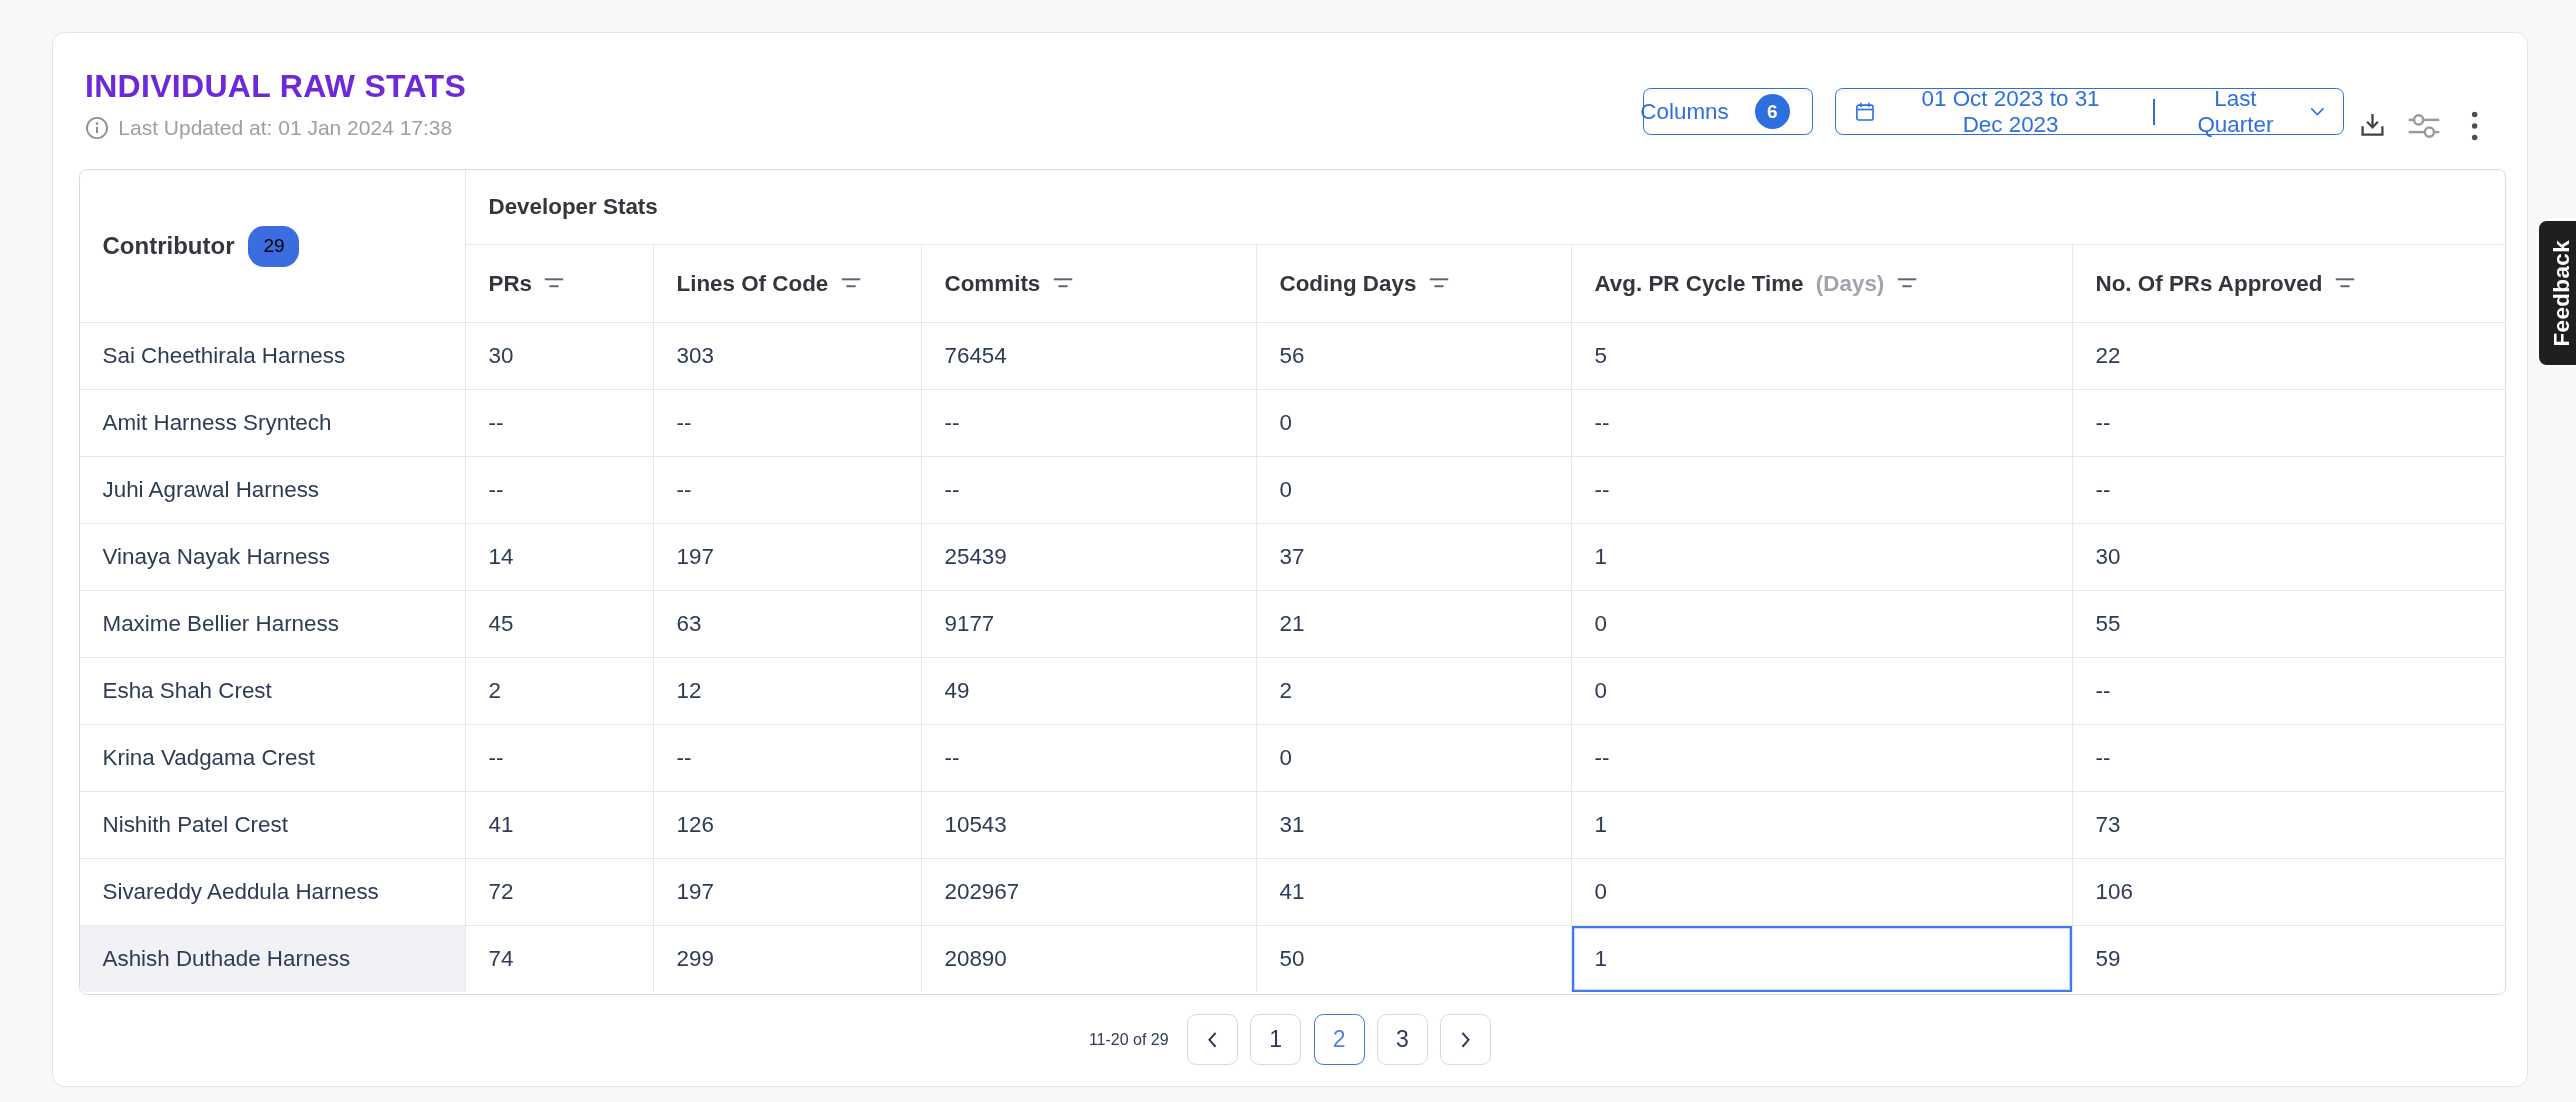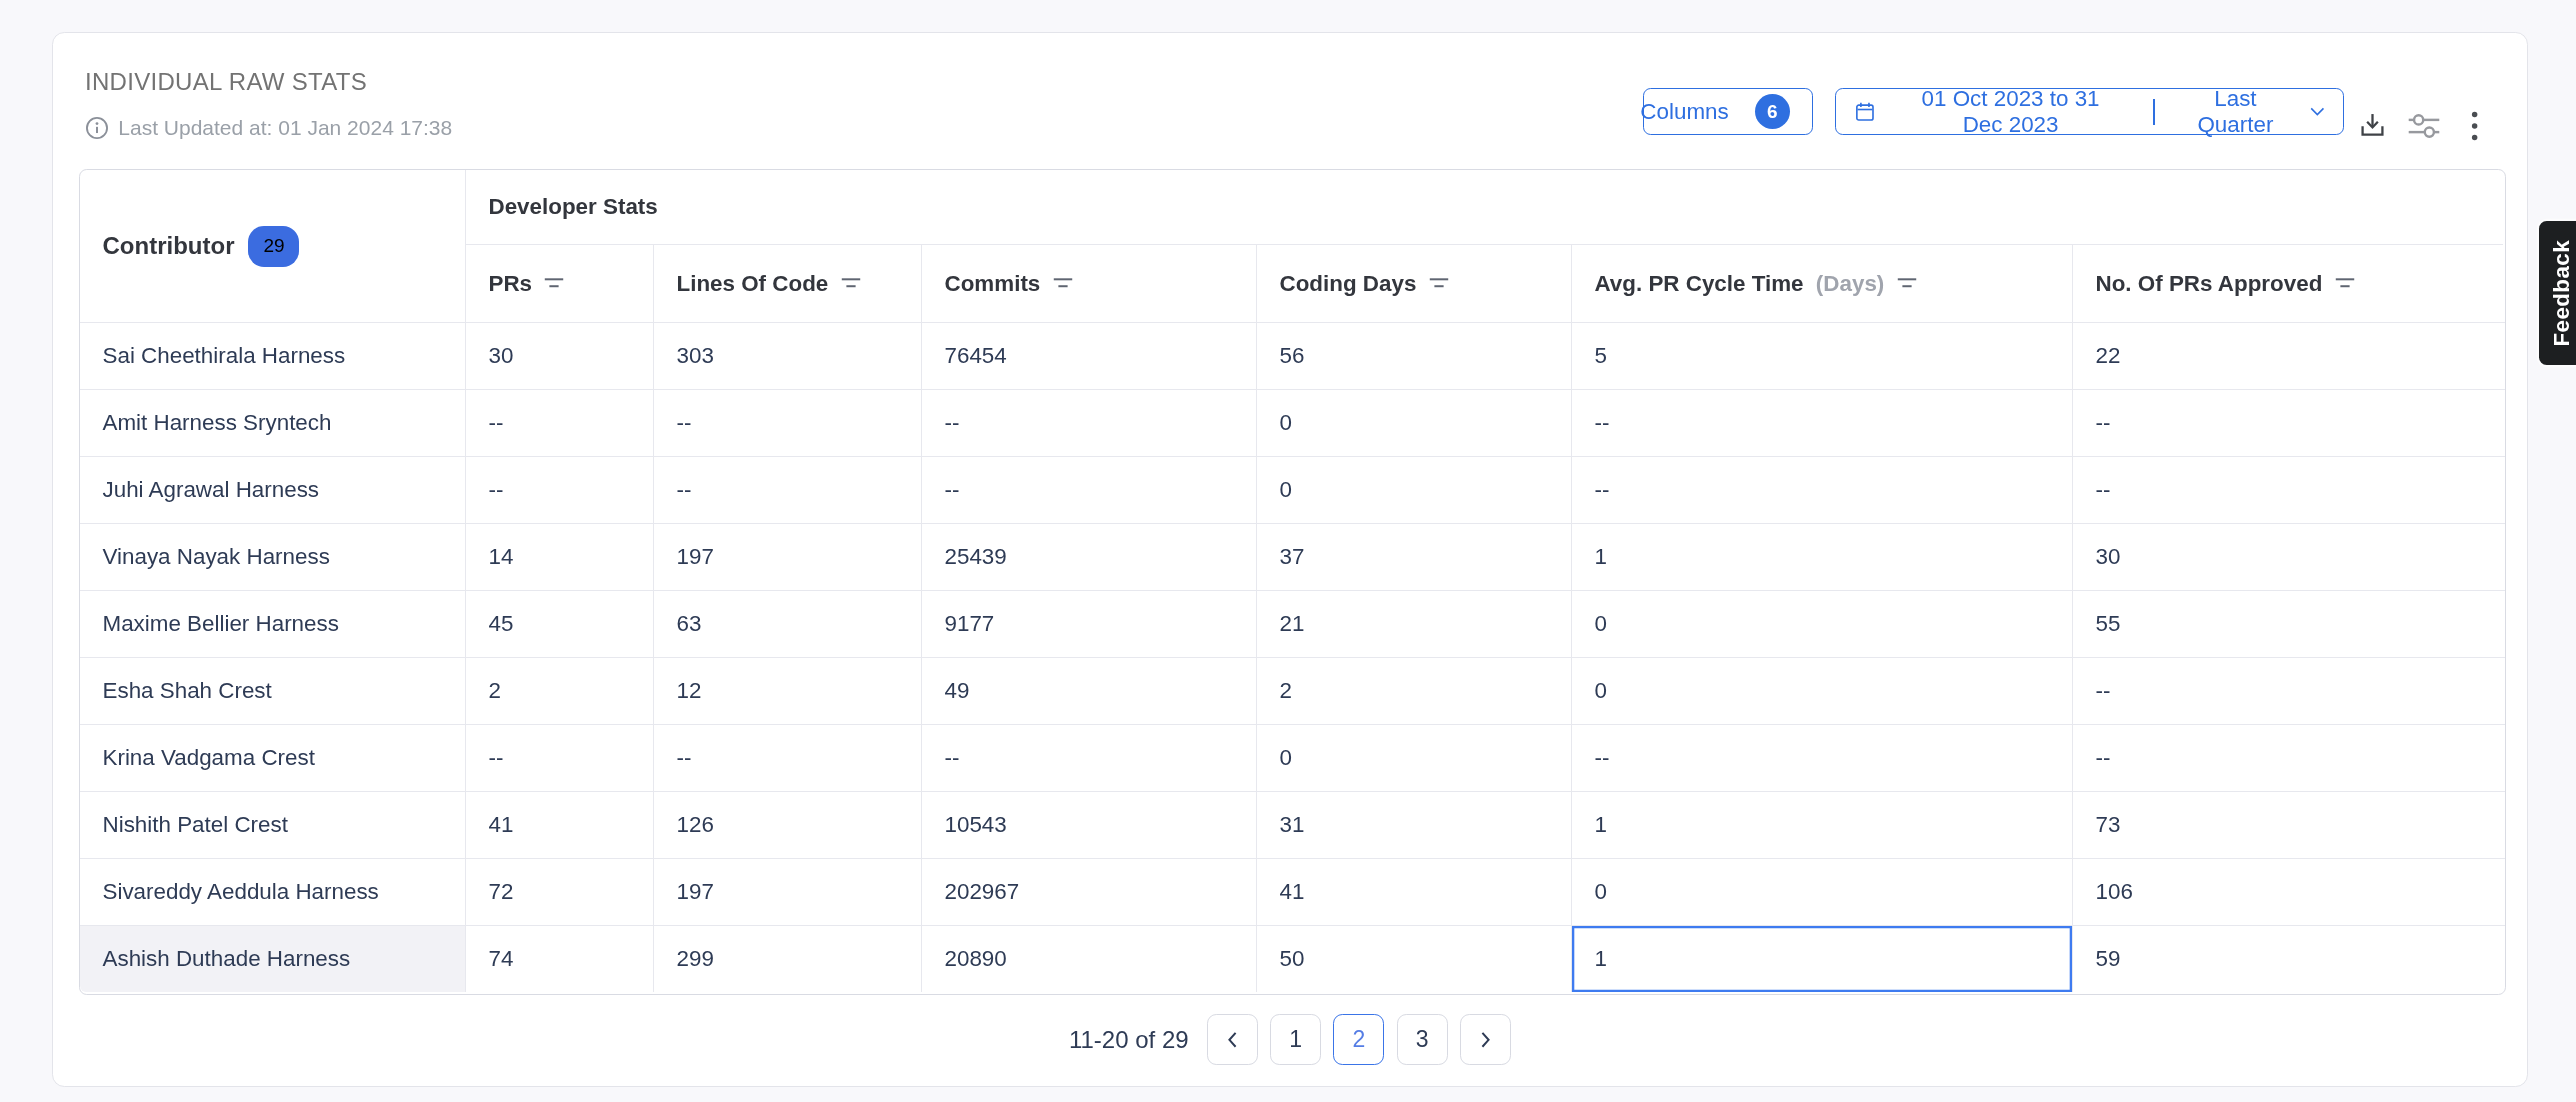--- a/index.html
+++ b/index.html
@@ -11,21 +11,21 @@
   }
   .card {
     position: absolute; left: 52px; top: 32px;
     width: 2476px; height: 1055px;
     background: #ffffff;
     border: 1.5px solid #e3e4ea;
     border-radius: 12.3px;
   }
   .panel-title {
     position: absolute; left: 32px; top: 35px;
-    font-size: 24px; font-weight: 400; color: #737373; letter-spacing: 0.3px;
+    font-size: 32px; font-weight: 700; color: #6d28d9; letter-spacing: 0.3px;
   }
   .updated-row {
     position: absolute; left: 32px; top: 83px;
     display: flex; align-items: center; gap: 9.3px;
     font-size: 21px; color: #9aa0a8;
   }
   
   .btn-outline-blue {
     position: absolute; top: 55px; height: 47px;
     display: flex; align-items: center;
@@ -107,21 +107,21 @@
   .trow:last-child .cell:first-child {
     background: #f2f2f6;
     border-bottom-left-radius: 6.2px;
   }
   .cell-selected { box-shadow: inset 0 0 0 2.3px #3e7bf0; }
   
   .pagination {
     position: absolute; left: 0; top: 981px; width: 100%;
     display: flex; align-items: center; justify-content: center; gap: 12.3px;
   }
-  .page-range { font-size: 24px; color: #2e3b55; margin-right: 6px; }
+  .page-range { font-size: 16px; color: #2e3b55; margin-right: 6px; }
   .page-btn {
     width: 51px; height: 51px;
     border: 1.5px solid #d8dae2; border-radius: 9.3px;
     background: #fff; color: #2e3b55; font-size: 23px;
     display: flex; align-items: center; justify-content: center;
     cursor: pointer; font-family: inherit;
   }
   .page-btn.active { border-color: #3a74e8; color: #557de5; }
   
   .feedback-tab {

